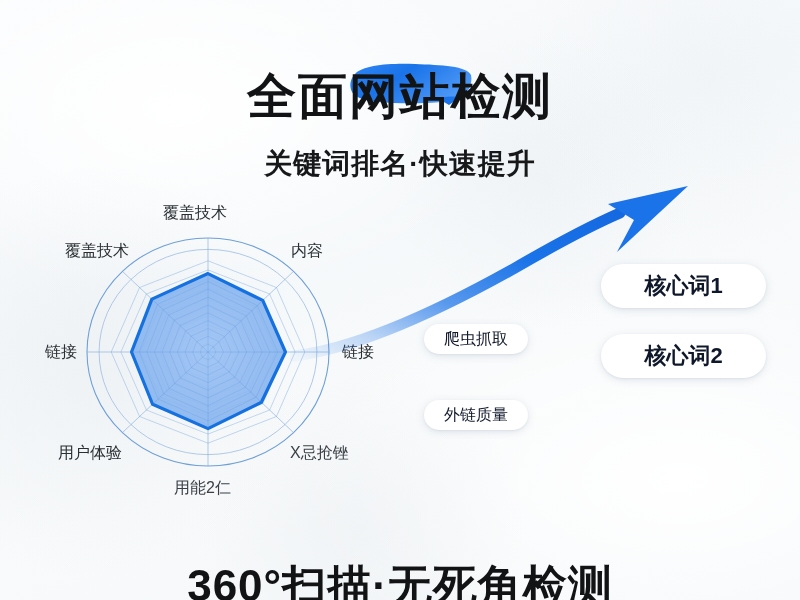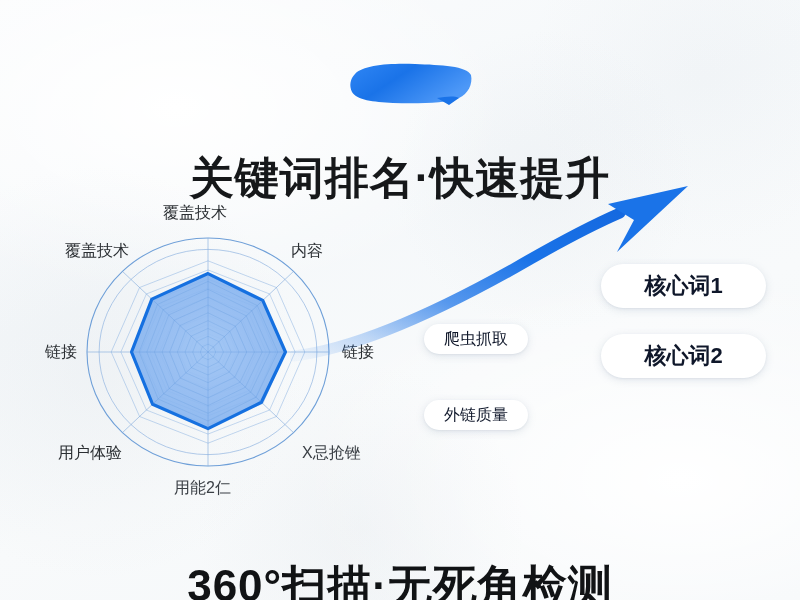--- a/index.html
+++ b/index.html
@@ -48,21 +48,21 @@
     letter-spacing: 2px;
     color: #111315;
     white-space: nowrap;
     z-index: 4;
   }
   .title-sub {
     position: absolute;
     left: 0; right: 0;
     top: 118px;
     text-align: center;
-    font-size: 44px;
+    font-size: 28px;
     line-height: 46px;
     font-weight: 700;
     letter-spacing: 1px;
     color: #16181a;
     white-space: nowrap;
     z-index: 4;
   }
   .title-bottom {
     position: absolute;
     left: 0; right: 0;
@@ -165,20 +165,21 @@
         <stop offset="45%" stop-color="#1a73e8"></stop>
         <stop offset="100%" stop-color="#4d98f7"></stop>
       </linearGradient>
     </defs>
     <path d="M6,12 C14,3 40,1 66,2 C92,3 118,4 122,13
              C124,22 119,32 110,36 C98,41 70,42 44,41
              C24,40 8,38 3,30 C0,24 1,17 6,12 Z" fill="url(#hlGrad)"></path>
     <path d="M88,36 C96,35 104,33 110,36 L100,43 Z" fill="#1a73e8"></path>
   </svg>
 
+  <h1 class="title-main">全面网站检测</h1>
   <h2 class="title-sub">关键词排名·快速提升</h2>
 
   <div class="radar-wrap">
     <svg width="340" height="310" viewBox="0 0 340 310" xmlns="http://www.w3.org/2000/svg">
       <defs>
         <radialGradient id="radarFill" cx="50%" cy="50%" r="50%">
           <stop offset="0%" stop-color="#9cc3f4" stop-opacity="0.92"></stop>
           <stop offset="55%" stop-color="#8fb9f1" stop-opacity="0.90"></stop>
           <stop offset="100%" stop-color="#83b2ef" stop-opacity="0.88"></stop>
         </radialGradient>
@@ -227,21 +228,21 @@
           <line x1="0" y1="0" x2="-55.44" y2="52.24" stroke="#5b93d9" stroke-width="0.65" opacity="0.35"></line>
           <line x1="0" y1="0" x2="-76.47" y2="0.00" stroke="#5b93d9" stroke-width="0.65" opacity="0.35"></line>
           <line x1="0" y1="0" x2="-56.13" y2="-52.88" stroke="#5b93d9" stroke-width="0.65" opacity="0.35"></line>
         </g>
     </svg>
 
     
     <span class="radar-label" style="left:118px; top:8px;">覆盖技术</span>
     <span class="radar-label" style="left:246px; top:46px;">内容</span>
     <span class="radar-label" style="left:297px; top:147px;">链接</span>
-    <span class="radar-label blur" style="left:257px; top:248px;text-align:center;">X忌抢锉</span>
+    <span class="radar-label blur" style="left:245px; top:248px;text-align:center;">X忌抢锉</span>
     <span class="radar-label blur" style="left:129px; top:283px;">用能2仁</span>
     <span class="radar-label" style="left:13px; top:248px;">用户体验</span>
     <span class="radar-label" style="left:0px; top:147px;">链接</span>
     <span class="radar-label" style="left:20px; top:46px;">覆盖技术</span>
   </div>
 
   <svg class="arrow-svg" viewBox="0 0 420 200" xmlns="http://www.w3.org/2000/svg">
     <defs>
       <linearGradient id="arrowGrad" x1="0" y1="1" x2="1" y2="0">
         <stop offset="0%" stop-color="#1a73e8" stop-opacity="0.04"></stop>

